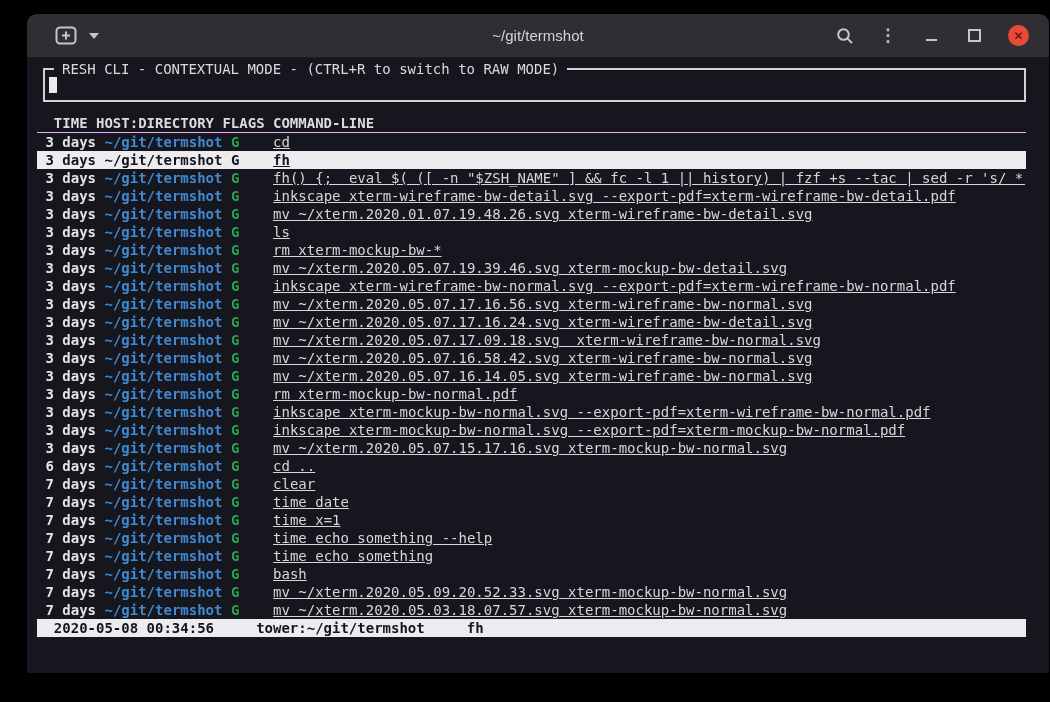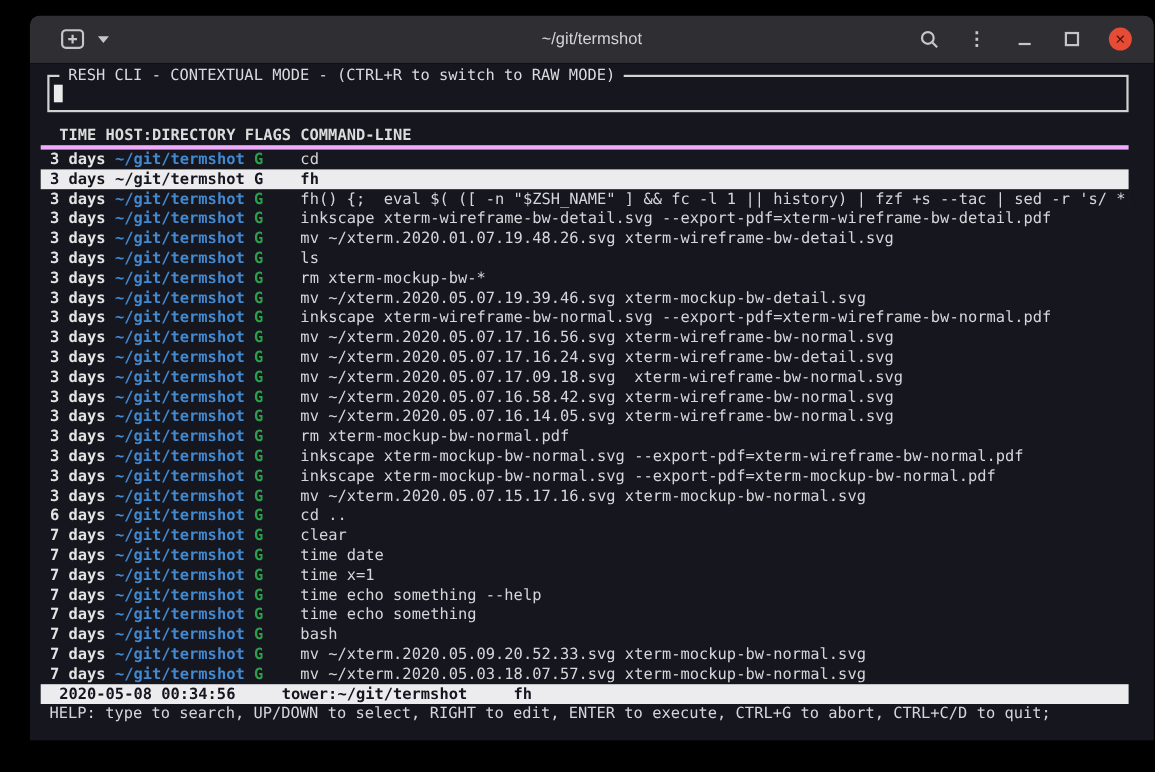--- a/index.html
+++ b/index.html
@@ -40,26 +40,26 @@
   .terminal{position:absolute;top:44px;left:0;right:0;bottom:0;background:#000;}
   .screen{position:absolute;top:0;left:0;width:1025px;height:615px;box-sizing:border-box;
           background:var(--bg);padding:0 26px 0 10px;
           font-family:"DejaVu Sans Mono",monospace;font-size:14px;line-height:18px;color:var(--fg);}
   .search-box{position:relative;height:34px;box-sizing:border-box;border:2px solid var(--line);
               margin:10px 0 0 6px;}
   .search-title{position:absolute;top:-10px;left:9px;background:var(--bg);padding:0 8px;
                 color:#dadade;white-space:pre;}
   .cursor{position:absolute;left:4px;top:7px;width:8px;height:16px;background:#eaeaea;}
   .header-row{margin-top:12px;height:18px;white-space:pre;font-weight:bold;color:#dcdcdc;
-              border-bottom:4px solid #f0abfc;overflow:hidden;}
+              border-bottom:1px solid #f0abfc;overflow:hidden;}
   .row{height:18px;white-space:pre;overflow:hidden;}
   .row .t{color:#e4e4e4;font-weight:bold;}
   .row .d{color:var(--blue);font-weight:bold;}
   .row .f{color:var(--green);font-weight:bold;}
-  .row .c{color:var(--fg);}
+  .row .c{color:var(--fg);text-decoration:underline;}
   .row.selected{background:var(--sel);font-weight:bold;}
   .row.selected .t,.row.selected .d,.row.selected .f,.row.selected .c{color:var(--sel-fg);}
   .status-row{height:18px;white-space:pre;overflow:hidden;background:var(--sel);
               color:var(--sel-fg);font-weight:bold;}
   .help-row{height:18px;white-space:pre;overflow:hidden;color:var(--fg);padding-left:8px;}
 </style>
 </head>
 <body>
 
 <div class="window">
@@ -135,17 +135,16 @@
           <div class="row"> <span class="t">7 days</span> <span class="d">~/git/termshot</span> <span class="f">G</span>    <span class="c">time x=1</span></div>
           <div class="row"> <span class="t">7 days</span> <span class="d">~/git/termshot</span> <span class="f">G</span>    <span class="c">time echo something --help</span></div>
           <div class="row"> <span class="t">7 days</span> <span class="d">~/git/termshot</span> <span class="f">G</span>    <span class="c">time echo something</span></div>
           <div class="row"> <span class="t">7 days</span> <span class="d">~/git/termshot</span> <span class="f">G</span>    <span class="c">bash</span></div>
           <div class="row"> <span class="t">7 days</span> <span class="d">~/git/termshot</span> <span class="f">G</span>    <span class="c">mv ~/xterm.2020.05.09.20.52.33.svg xterm-mockup-bw-normal.svg</span></div>
           <div class="row"> <span class="t">7 days</span> <span class="d">~/git/termshot</span> <span class="f">G</span>    <span class="c">mv ~/xterm.2020.05.03.18.07.57.svg xterm-mockup-bw-normal.svg</span></div>
         </div>
 
       <div class="status-row"><span>  2020-05-08 00:34:56     tower:~/git/termshot     fh</span></div>
 
-      <div class="help-row">HELP: type to search, UP/DOWN to select, RIGHT to edit, ENTER to execute, CTRL+G to abort, CTRL+C/D to quit;</div>
 
     </div>
   </div>
 </div>
 
 </body></html>

